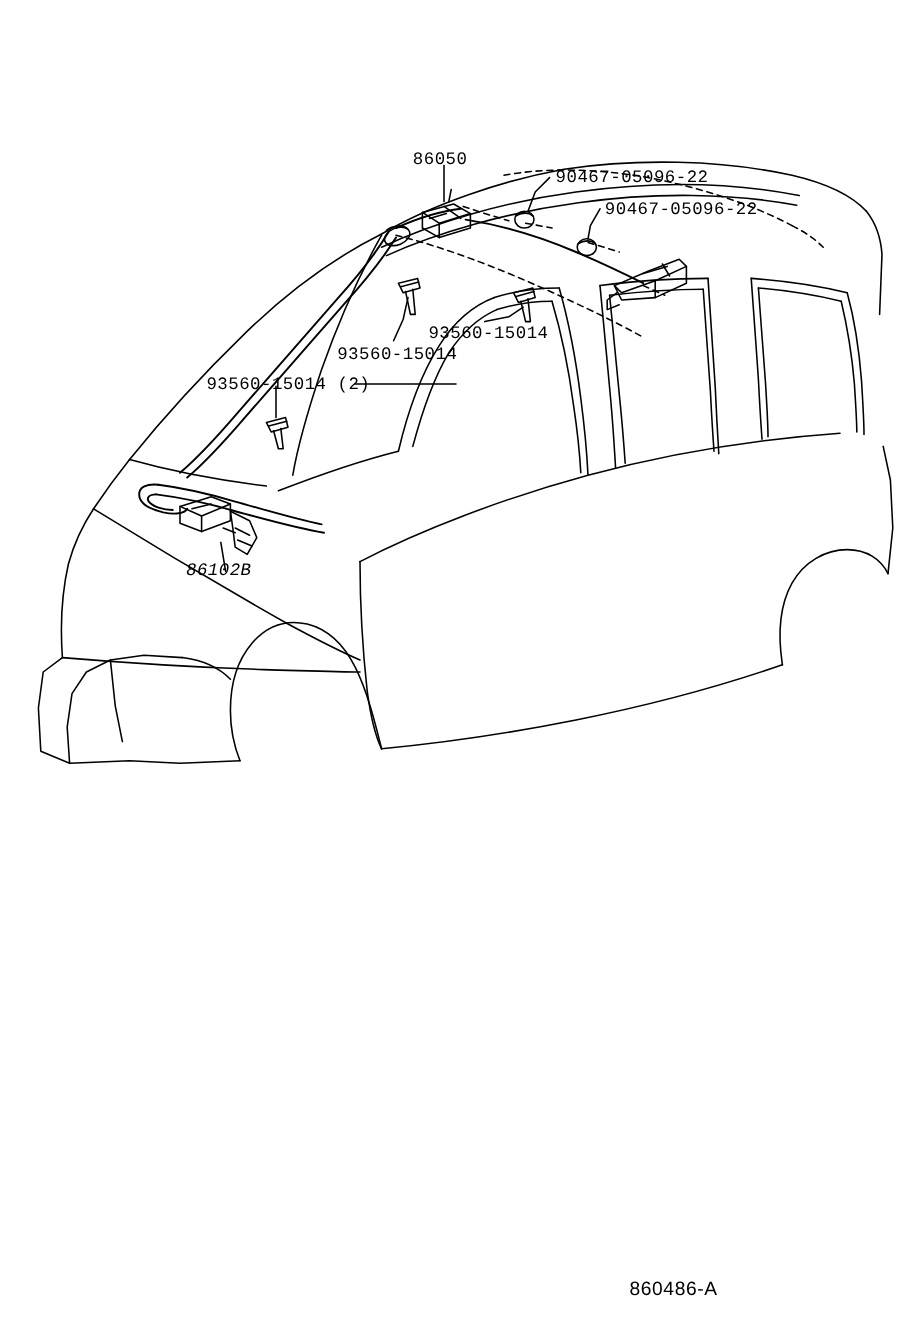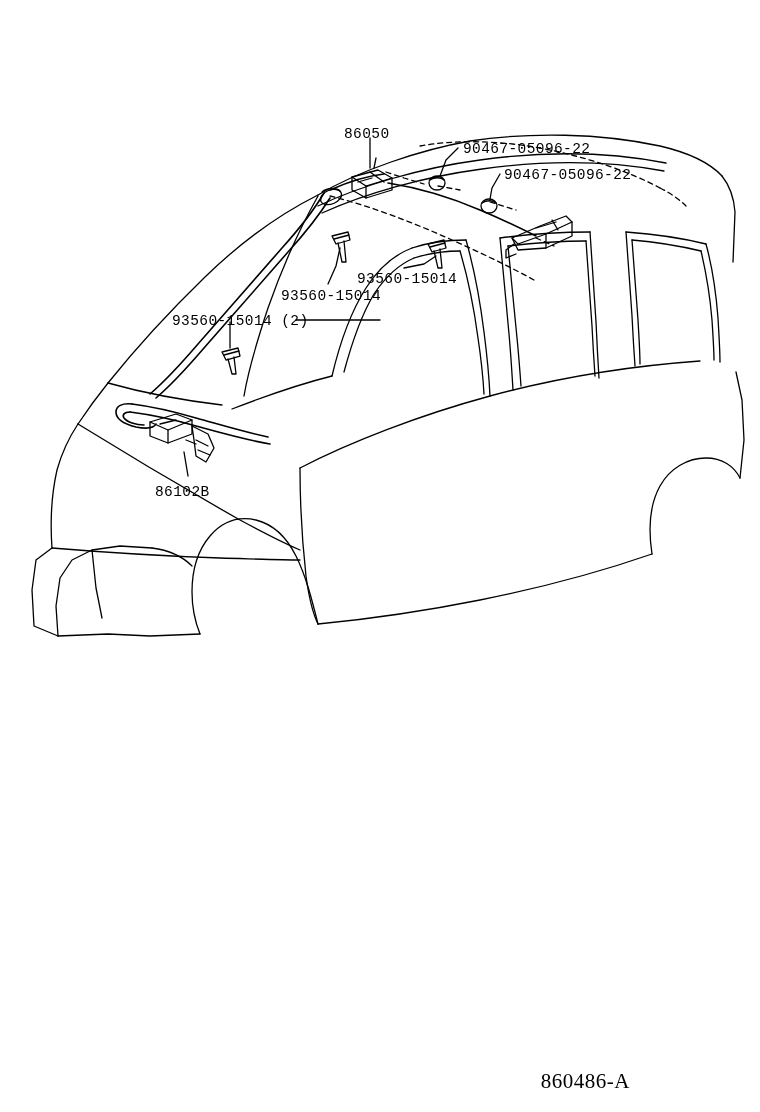--- a/index.html
+++ b/index.html
@@ -13,43 +13,42 @@
     font-family: "Liberation Sans", sans-serif;
     position: relative;
     overflow: hidden;
   }
   #diagram-root {
     position: absolute;
     left: 0;
     top: 0;
     width: 624px;
     height: 1112px;
-    padding-left: 32px;
   }
   svg.drawing {
     position: absolute;
     left: 0;
     top: 0;
     width: 760px;
     height: 1112px;
   }
   .label {
     position: absolute;
     font-family: "Liberation Mono", monospace;
     font-size: 14.5px;
     letter-spacing: 0.4px;
     color: #000000;
     white-space: nowrap;
   }
   .footer-code {
     position: absolute;
     right: 26px;
-    bottom: 18px;
-    font-family: Liberation Serif, serif;
-    font-size: 21px;
+    bottom: 28px;
+    font-family: Liberation Sans, sans-serif;
+    font-size: 16px;
     letter-spacing: 0.5px;
     color: #000000;
     white-space: nowrap;
   }
 </style>
 </head>
 <body>
 
 <div id="diagram-root">
 
@@ -217,17 +216,17 @@
 
     </g>
   </svg>
 
   <div class="label" style="left:344px; top:126px;">86050</div>
   <div class="label" style="left:463px; top:141px;">90467-05096-22</div>
   <div class="label" style="left:504px; top:167px;">90467-05096-22</div>
   <div class="label" style="left:357px; top:271px;">93560-15014</div>
   <div class="label" style="left:281px; top:288px;">93560-15014</div>
   <div class="label" style="left:172px; top:313px;font-family:Liberation Mono, monospace;">93560-15014 (2)</div>
-  <div class="label" style="left:155px; top:484px;">86102B</div>
+  <div class="label" style="left:155px; top:468px;font-style:italic;">86102B</div>
 
   <div class="footer-code">860486-A</div>
 
 </div>
 
 </body></html>

